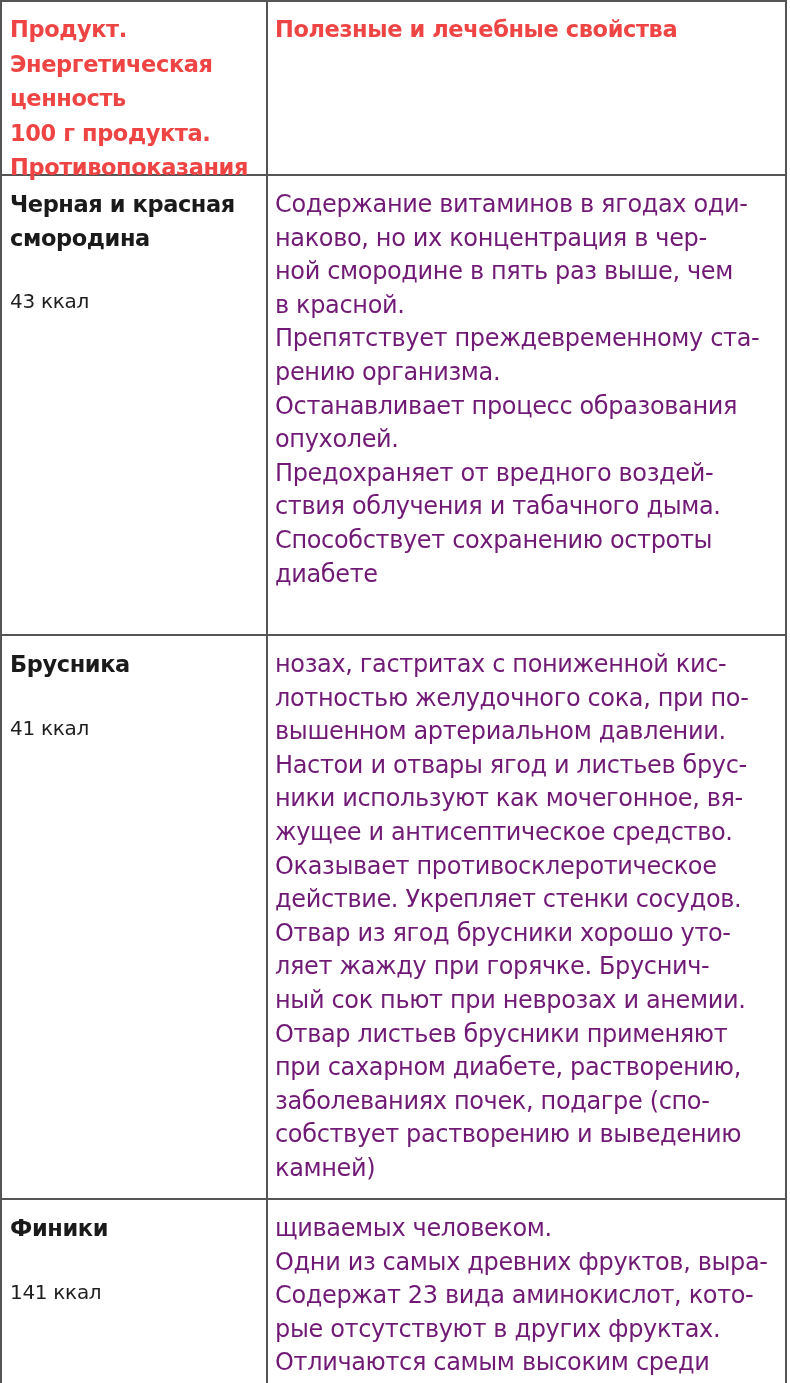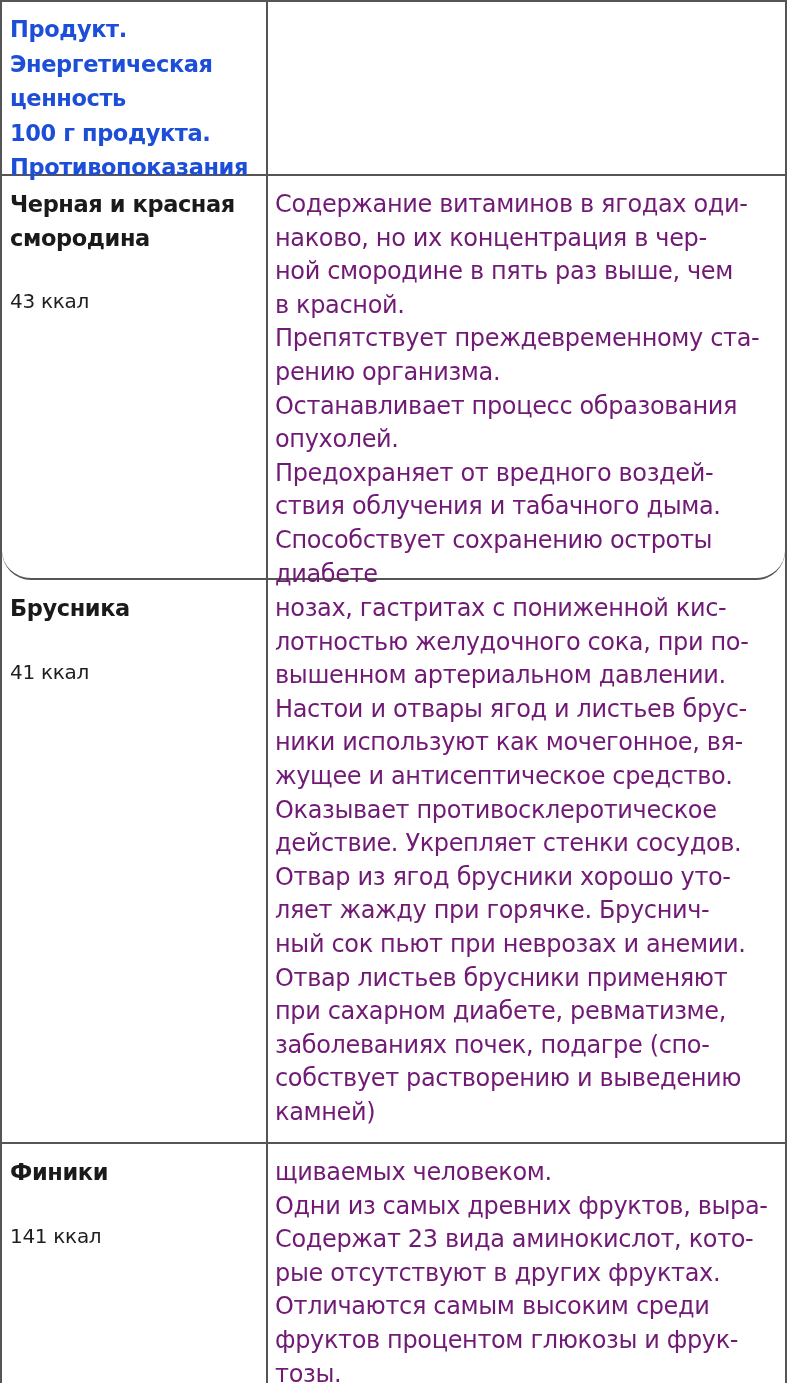--- a/index.html
+++ b/index.html
@@ -44,21 +44,21 @@
     .cell.right {
       flex: 1;
       padding-left: 7px;
     }
     .hdr {
       font-weight: bold;
       font-size: 22.5px;
       line-height: 34.5px;
       letter-spacing: -0.4px;
       white-space: pre-line;
-      color: #1d4ed8;
+      color: #ef4444;
     }
     .pname {
       font-weight: bold;
       font-size: 22.5px;
       line-height: 33.6px;
       letter-spacing: -0.4px;
       white-space: pre-line;
       color: #1a1a1a;
     }
     .kcal {
@@ -69,37 +69,40 @@
     }
     .desc-line {
       font-size: 24px;
       line-height: 33.6px;
       letter-spacing: -0.35px;
       white-space: nowrap;
       color: #701a75;
     }
     .row-head { height: 174px; }
     .row-head .cell { padding-top: 10px; }
-    .row-1 { height: 404px; border-radius: 29px; }
+    .row-1 { height: 460px; }
     .row-2 { height: 564px; }
     .row-3 { height: 243px; }
     .row-1 .cell, .row-2 .cell, .row-3 .cell { padding-top: 12px; }
   </style>
 </head>
 <body>
 
 <div class="table">
 
   <div class="row row-head">
     <div class="cell left">
       <div class="hdr">Продукт.
 Энергетическая
 ценность
 100 г продукта.
 Противопоказания</div>
+    </div>
+    <div class="cell right">
+      <div class="hdr">Полезные и лечебные свойства</div>
     </div>
   </div>
 
   <div class="row row-1">
     <div class="cell left">
       <div class="pname">Черная и красная
 смородина</div>
       <div class="kcal">43 ккал</div>
     </div>
     <div class="cell right">
@@ -129,21 +132,21 @@
       <div class="desc-line">вышенном артериальном давлении.</div>
       <div class="desc-line">Настои и отвары ягод и листьев брус-</div>
       <div class="desc-line">ники используют как мочегонное, вя-</div>
       <div class="desc-line">жущее и антисептическое средство.</div>
       <div class="desc-line">Оказывает противосклеротическое</div>
       <div class="desc-line">действие. Укрепляет стенки сосудов.</div>
       <div class="desc-line">Отвар из ягод брусники хорошо уто-</div>
       <div class="desc-line">ляет жажду при горячке. Бруснич-</div>
       <div class="desc-line">ный сок пьют при неврозах и анемии.</div>
       <div class="desc-line">Отвар листьев брусники применяют</div>
-      <div class="desc-line">при сахарном диабете, ревматизме,</div>
+      <div class="desc-line">при сахарном диабете, растворению,</div>
       <div class="desc-line">заболеваниях почек, подагре (спо-</div>
       <div class="desc-line">собствует растворению и выведению</div>
       <div class="desc-line">камней)</div>
     </div>
   </div>
 
   <div class="row row-3">
     <div class="cell left">
       <div class="pname">Финики</div>
       <div class="kcal">141 ккал</div>

